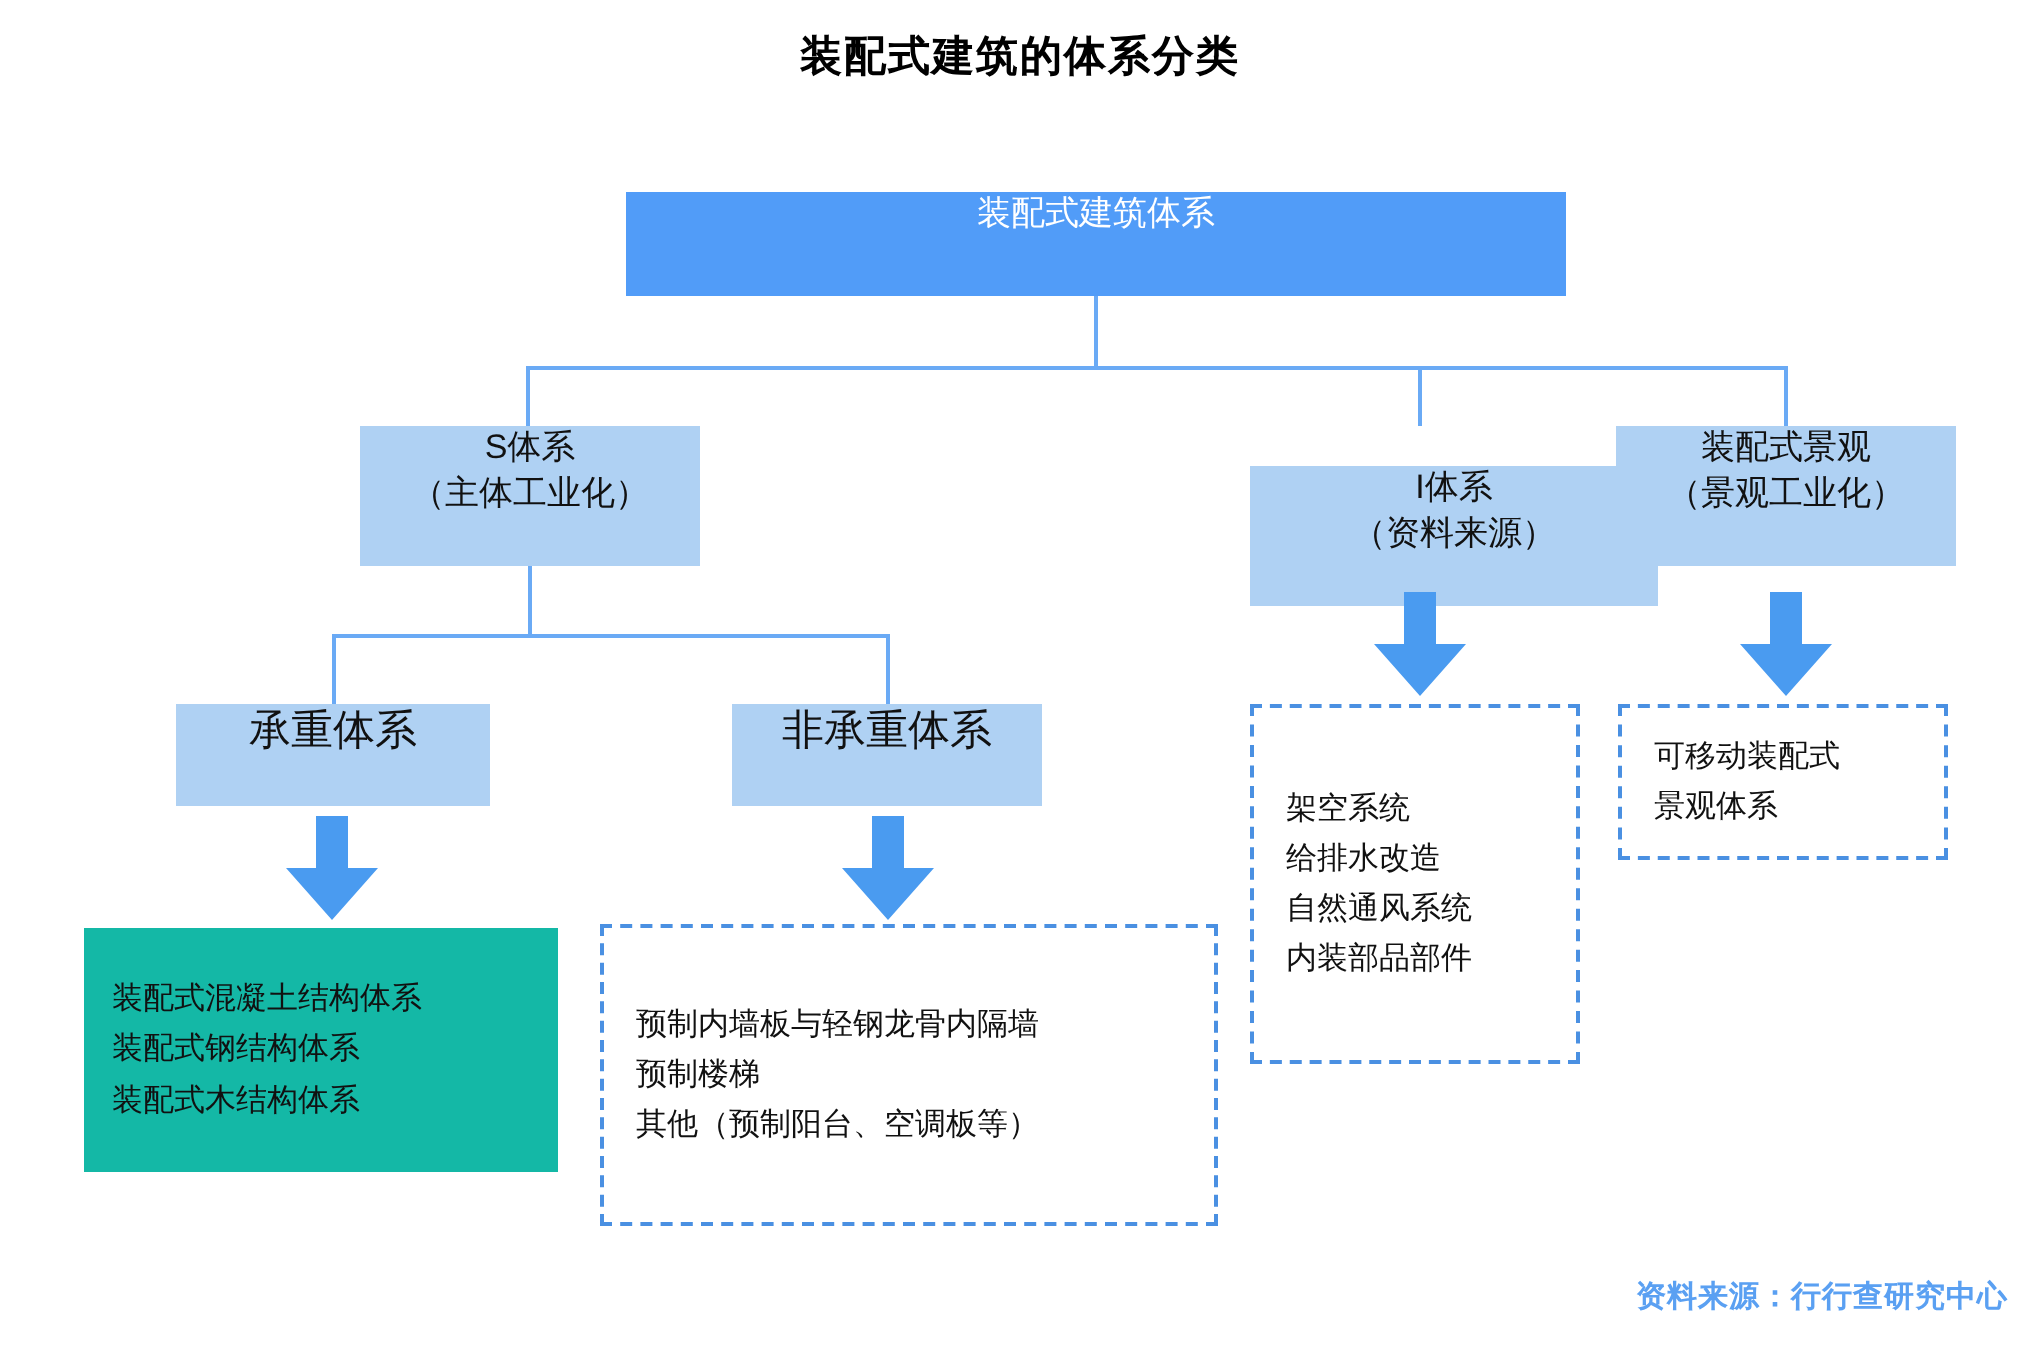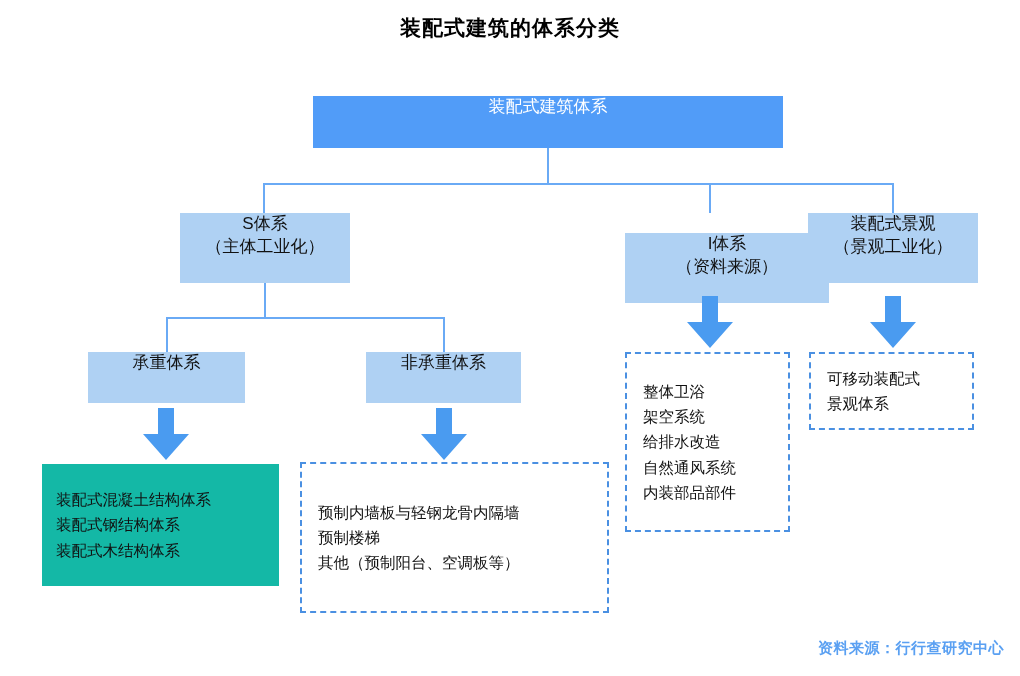--- a/index.html
+++ b/index.html
@@ -50,21 +50,21 @@
     font-size: 17px;
   }
   .node-l2 {
     background: #AFD1F3;
     color: #111111;
     font-size: 17px;
   }
   .node-l3 {
     background: #AFD1F3;
     color: #111111;
-    font-size: 17px;
+    font-size: 21px;
   }
   .node-line { display: block; white-space: nowrap; }
 
   
   .panel {
     position: absolute;
     box-sizing: border-box;
     display: flex;
     flex-direction: column;
     justify-content: center;
@@ -183,21 +183,20 @@
     <span class="panel-row">装配式木结构体系</span>
   </div>
 
   <div class="panel panel-dashed" style="left:300px; top:462px; width:309px; height:151px;">
     <span class="panel-row">预制内墙板与轻钢龙骨内隔墙</span>
     <span class="panel-row">预制楼梯</span>
     <span class="panel-row">其他（预制阳台、空调板等）</span>
   </div>
 
   <div class="panel panel-dashed" style="left:625px; top:352px; width:165px; height:180px;">
-    <span class="panel-row">整体卫浴</span>
     <span class="panel-row">架空系统</span>
     <span class="panel-row">给排水改造</span>
     <span class="panel-row">自然通风系统</span>
     <span class="panel-row">内装部品部件</span>
   </div>
 
   <div class="panel panel-dashed" style="left:809px; top:352px; width:165px; height:78px;">
     <span class="panel-row">可移动装配式</span>
     <span class="panel-row">景观体系</span>
   </div>

